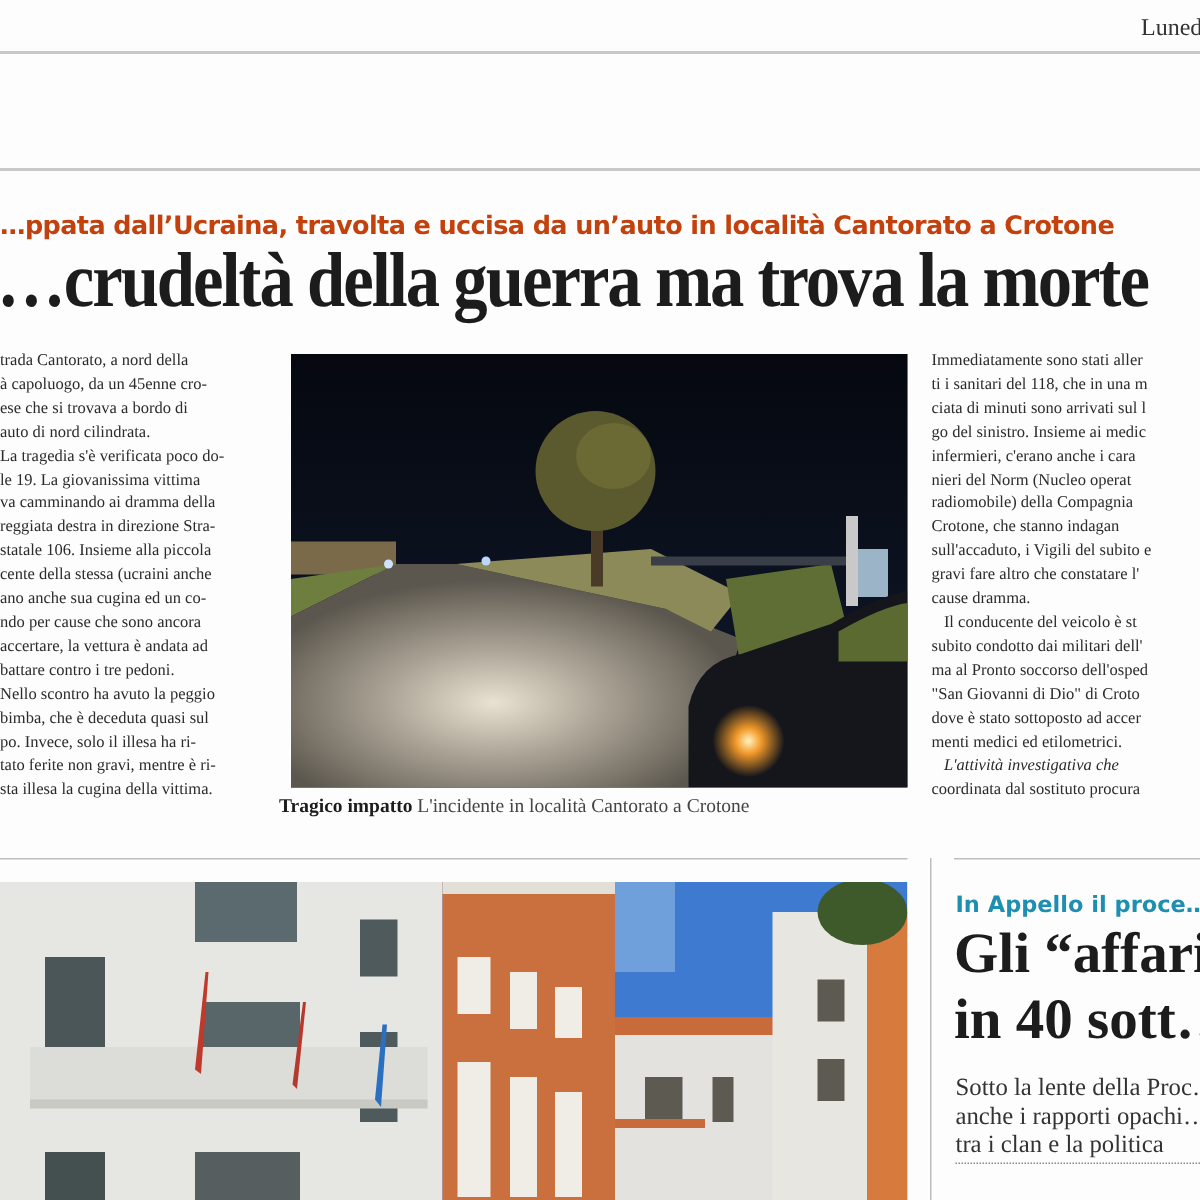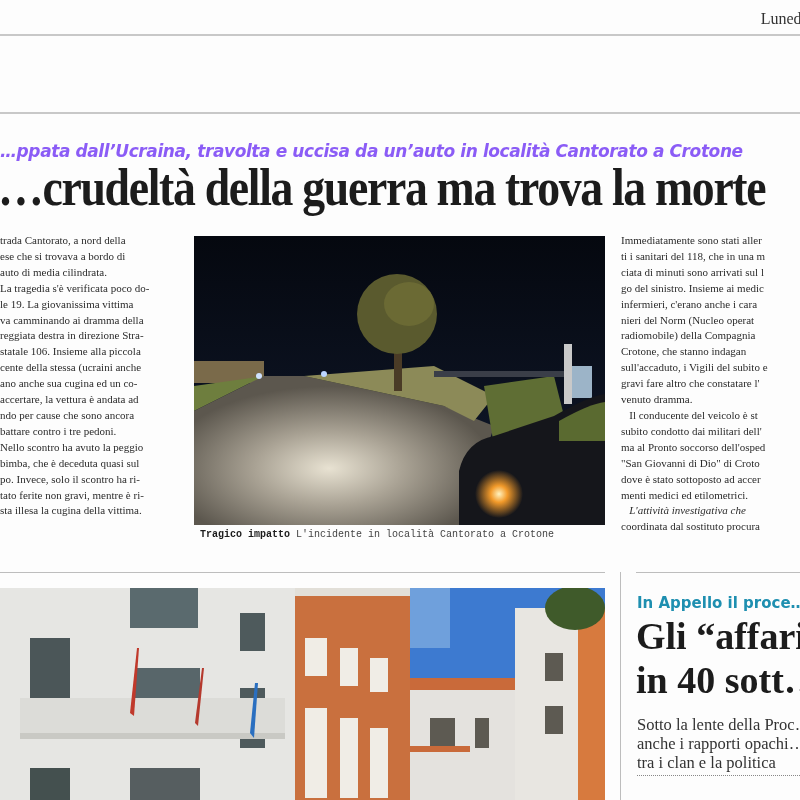--- a/index.html
+++ b/index.html
@@ -1,27 +1,27 @@
 <!DOCTYPE html>
 <html><head>
 <meta charset="utf-8">
 <style>
   html,body{margin:0;padding:0;}
   body{width:800px;height:800px;overflow:hidden;background:#fdfdfd;position:relative;font-family:"DejaVu Serif",serif;color:#2a2a2a;}
   .abs{position:absolute;}
   .date{right:-6px;top:10px;font-family:"Liberation Serif",serif;font-size:16px;color:#333;white-space:nowrap;}
   .rule{left:0;right:0;height:2px;background:#c8c8c8;}
-  .kicker{left:0;top:141px;font-family:"DejaVu Sans",sans-serif;font-weight:bold;font-size:17px;color:#8b5cf6;white-space:nowrap;letter-spacing:-0.4px;font-style:italic;}
+  .kicker{left:0;top:141px;font-family:"DejaVu Sans",sans-serif;font-weight:bold;font-size:17px;color:#c2410c;white-space:nowrap;letter-spacing:-0.4px;}
   .headline{left:-2px;top:158px;font-family:"Liberation Serif",serif;font-weight:bold;font-size:52px;color:#1c1c1c;white-space:nowrap;letter-spacing:-1.5px;transform:scaleX(0.88);transform-origin:left top;line-height:60px;}
   .col{font-family:"Liberation Serif",serif;font-size:11px;line-height:15.9px;color:#2b2b2b;white-space:nowrap;overflow:hidden;}
   .col p{margin:0;}
   .col-left{left:0;top:233px;width:182px;}
   .col-right{left:621px;top:233px;width:179px;}
   .photo{left:194px;top:236px;width:411px;height:289px;overflow:hidden;background:#0a0f1e;}
-  .caption{left:200px;top:529px;font-family:Liberation Mono, monospace;font-size:10px;color:#444;white-space:nowrap;}
+  .caption{left:186px;top:529px;font-family:Liberation Serif, serif;font-size:13px;color:#444;white-space:nowrap;}
   .caption b{color:#1c1c1c;}
   .vline{left:620px;top:572px;width:1px;height:228px;background:#bdbdbd;}
   .photo2{left:0;top:588px;width:605px;height:212px;overflow:hidden;background:#e9e9e6;}
   .side-rule{left:636px;top:572px;width:164px;height:1px;background:#bdbdbd;}
   .side-kicker{left:637px;top:594px;font-family:"DejaVu Sans",sans-serif;font-weight:bold;font-size:15px;color:#1e8fb0;white-space:nowrap;}
   .side-head{left:636px;top:614px;font-family:"Liberation Serif",serif;font-weight:bold;font-size:38px;line-height:44px;color:#1c1c1c;white-space:nowrap;}
   .side-sub{left:637px;top:715px;font-family:"Liberation Serif",serif;font-size:16.5px;line-height:19px;color:#333;white-space:nowrap;}
   .dots{left:637px;top:775px;width:163px;border-top:1px dotted #888;}
   .side-tag{left:637px;top:786px;font-family:Liberation Mono, monospace;font-weight:bold;font-size:16px;color:#1e8fb0;letter-spacing:0.3px;margin-top:36px;}
 </style>
@@ -30,35 +30,36 @@
 
 <div class="abs date">Lunedì</div>
 <div class="abs rule" style="top:34px;"></div>
 <div class="abs rule" style="top:112px;"></div>
 
 <div class="abs kicker">…ppata dall’Ucraina, travolta e uccisa da un’auto in località Cantorato a Crotone</div>
 <div class="abs headline">…crudeltà della guerra ma trova la morte</div>
 
 <div class="abs col col-left">
   <p>trada Cantorato, a nord della</p>
+  <p>à capoluogo, da un 45enne cro-</p>
   <p>ese che si trovava a bordo di</p>
-  <p>auto di media cilindrata.</p>
+  <p>auto di nord cilindrata.</p>
   <p>La tragedia s'è verificata poco do-</p>
   <p>le 19. La giovanissima vittima</p>
   <p>va camminando ai dramma della</p>
   <p>reggiata destra in direzione Stra-</p>
   <p>statale 106. Insieme alla piccola</p>
   <p>cente della stessa (ucraini anche</p>
   <p>ano anche sua cugina ed un co-</p>
+  <p>ndo per cause che sono ancora</p>
   <p>accertare, la vettura è andata ad</p>
-  <p>ndo per cause che sono ancora</p>
   <p>battare contro i tre pedoni.</p>
   <p>Nello scontro ha avuto la peggio</p>
   <p>bimba, che è deceduta quasi sul</p>
-  <p>po. Invece, solo il scontro ha ri-</p>
+  <p>po. Invece, solo il illesa ha ri-</p>
   <p>tato ferite non gravi, mentre è ri-</p>
   <p>sta illesa la cugina della vittima.</p>
 </div>
 
 <div class="abs photo">
   <svg width="411" height="289" viewBox="0 0 411 289">
     <defs>
       <radialGradient id="glow" cx="45%" cy="62%" r="55%">
         <stop offset="0%" stop-color="#e8e2d2"></stop>
         <stop offset="45%" stop-color="#a9a294"></stop>
@@ -101,21 +102,21 @@
   <p>Immediatamente sono stati aller</p>
   <p>ti i sanitari del 118, che in una m</p>
   <p>ciata di minuti sono arrivati sul l</p>
   <p>go del sinistro. Insieme ai medic</p>
   <p>infermieri, c'erano anche i cara</p>
   <p>nieri del Norm (Nucleo operat</p>
   <p>radiomobile) della Compagnia</p>
   <p>Crotone, che stanno indagan</p>
   <p>sull'accaduto, i Vigili del subito e</p>
   <p>gravi fare altro che constatare l'</p>
-  <p>venuto dramma.</p>
+  <p>cause dramma.</p>
   <p style="white-space:pre;">   Il conducente del veicolo è st</p>
   <p>subito condotto dai militari dell'</p>
   <p>ma al Pronto soccorso dell'osped</p>
   <p>"San Giovanni di Dio" di Croto</p>
   <p>dove è stato sottoposto ad accer</p>
   <p>menti medici ed etilometrici.</p>
   <p style="white-space:pre;font-style:italic;">   L'attività investigativa che</p>
   <p>coordinata dal sostituto procura</p>
 </div>
 

